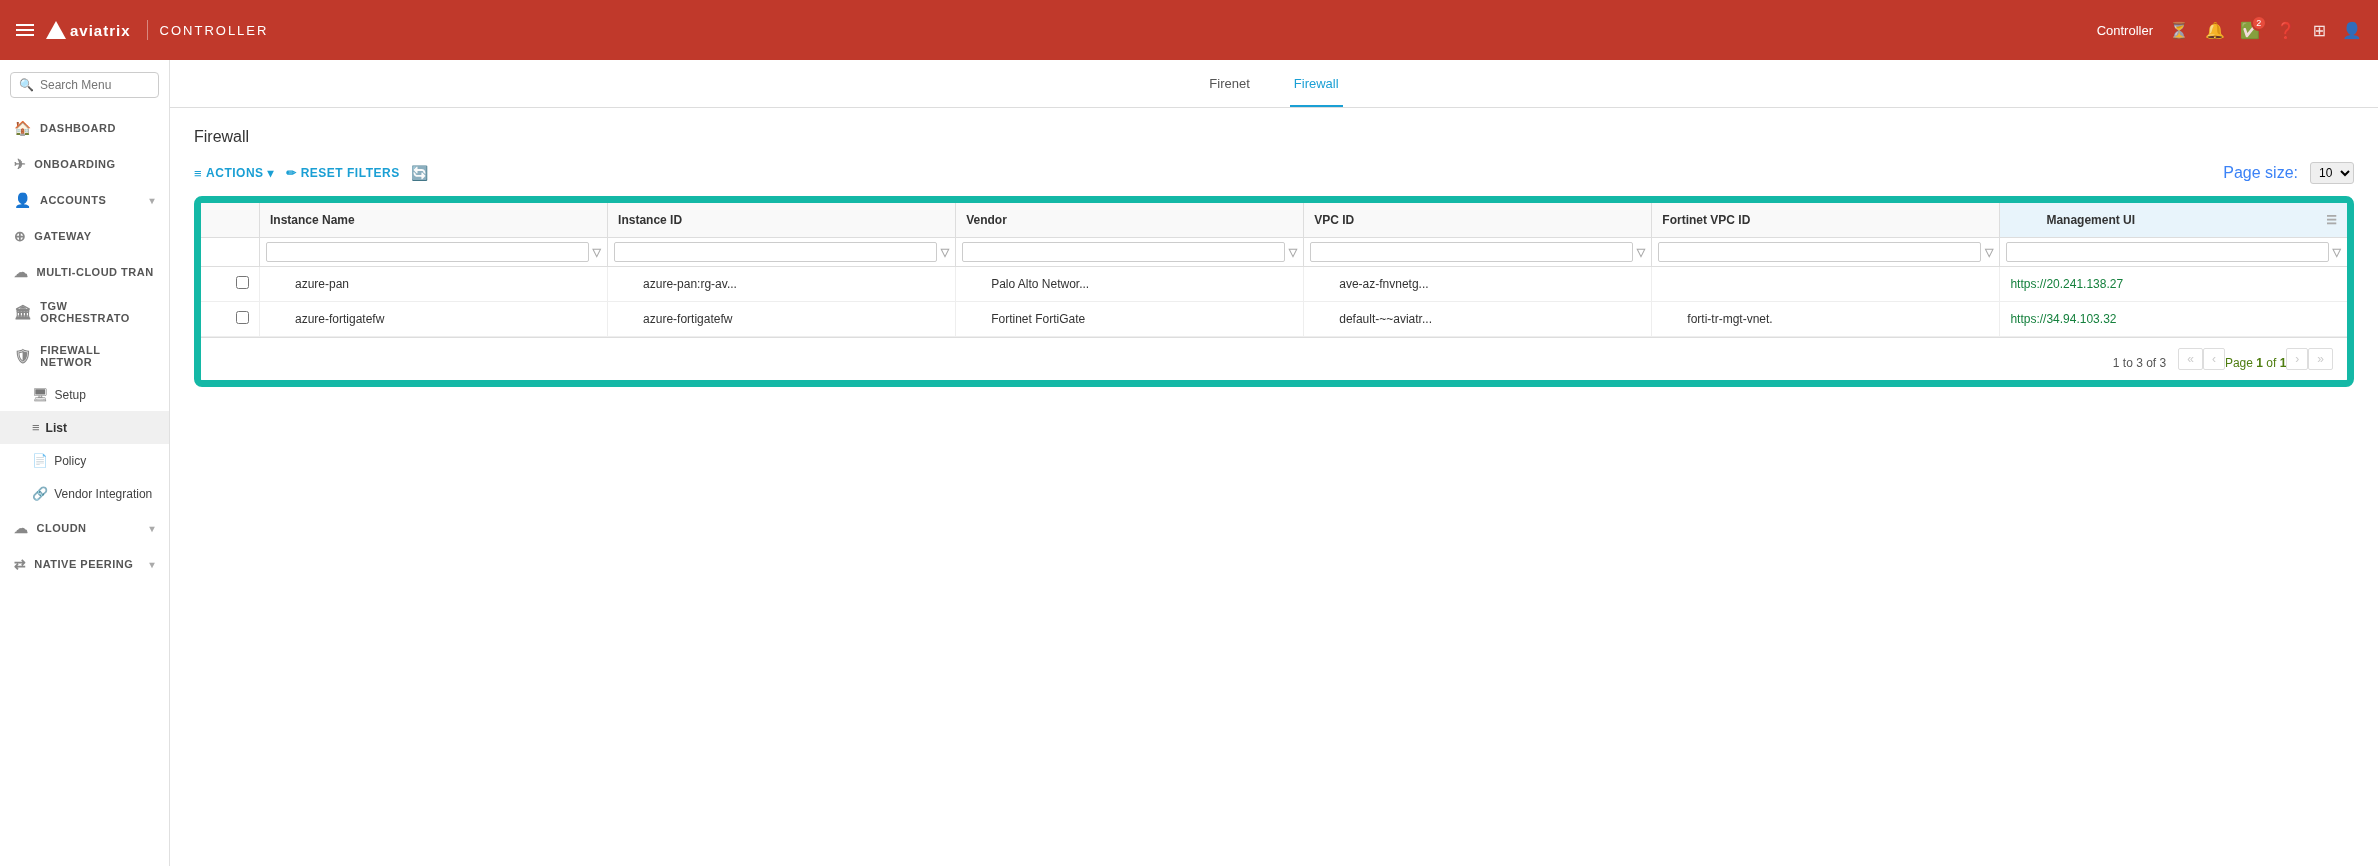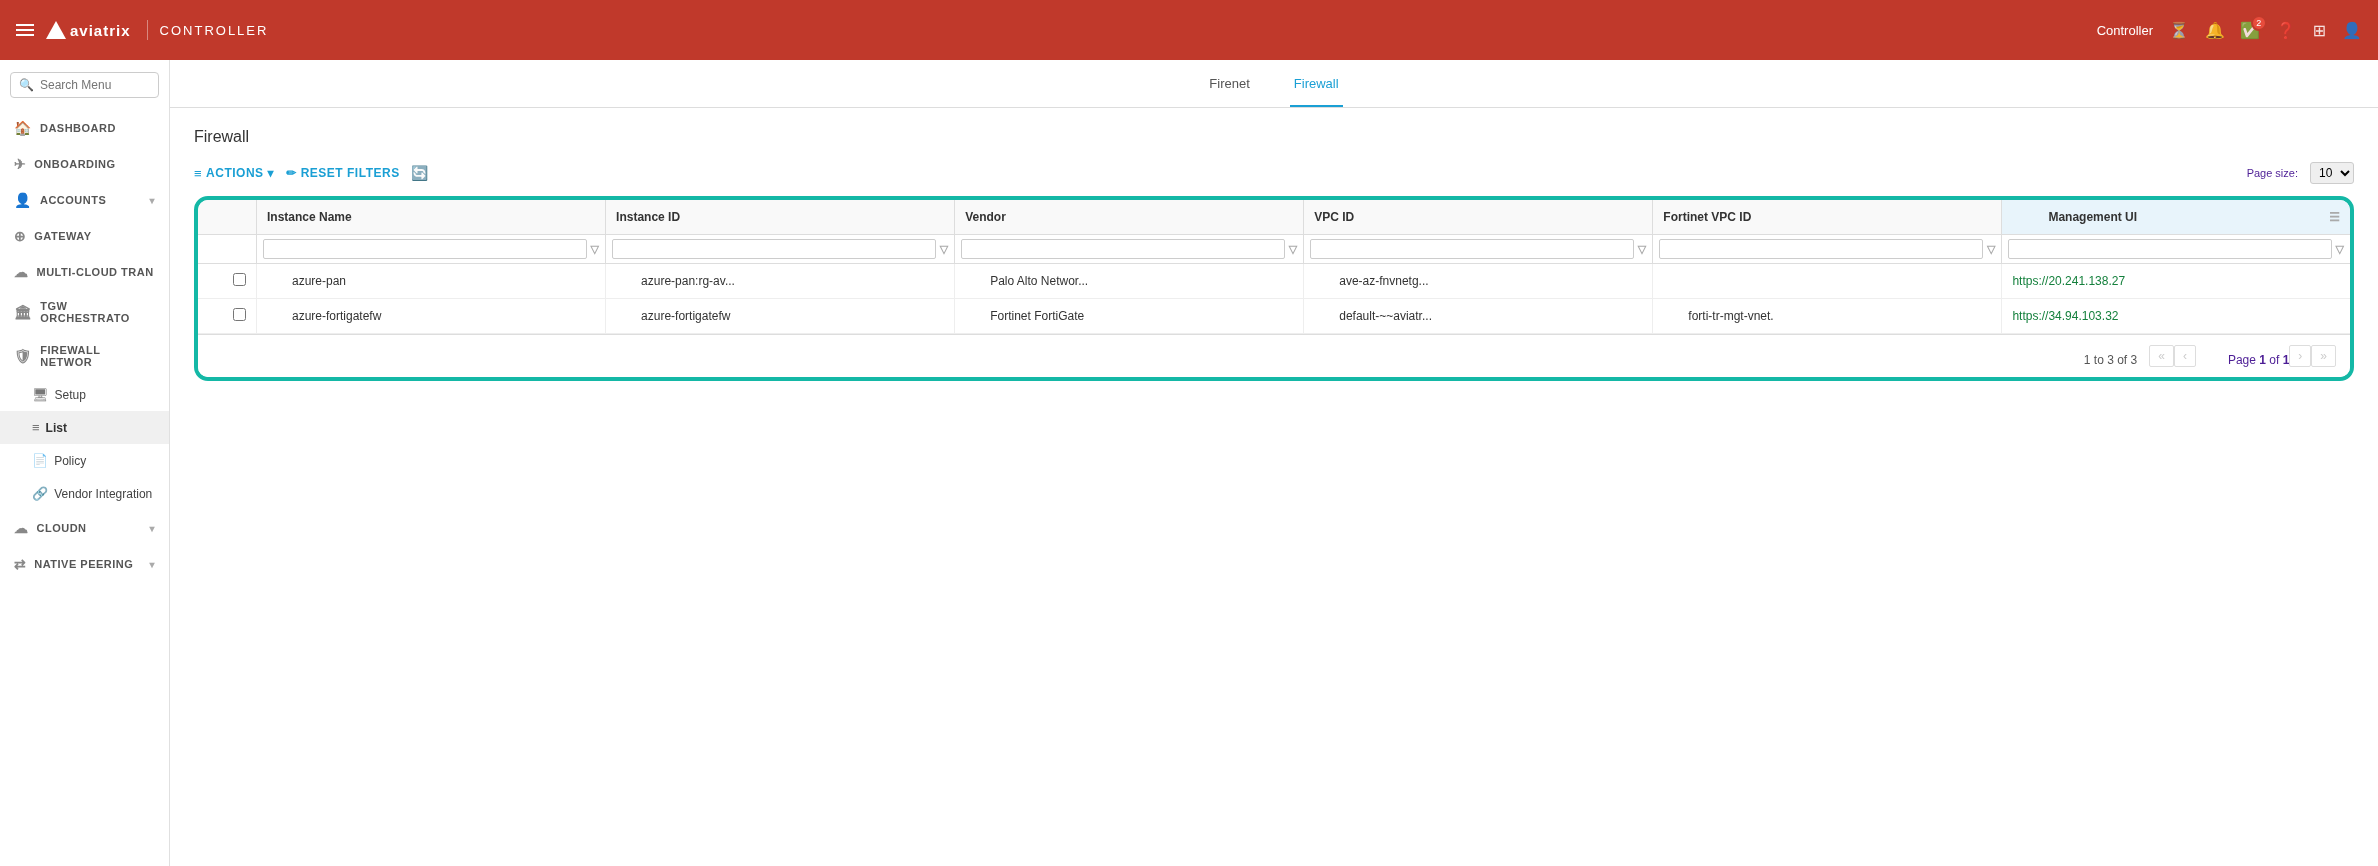--- a/index.html
+++ b/index.html
@@ -219,32 +219,32 @@
       font-weight: 600;
       cursor: pointer;
       letter-spacing: 0.5px;
     }
     .refresh-btn {
       color: #1a9fd4;
       cursor: pointer;
       font-size: 14px;
     }
     .toolbar-spacer { flex: 1; }
-    .page-size-label { font-size: 11px; color: #4c1d95; }
+    .page-size-label { font-size: 16px; color: #3b82f6; }
     .page-size-select {
       font-size: 12px;
       border: 1px solid #ccc;
       border-radius: 3px;
       padding: 2px 4px;
     }
 
     
     .table-wrapper {
-      border: 4px solid #14b8a6;
-      border-radius: 14px;
+      border: 7px solid #14b8a6;
+      border-radius: 8px;
       overflow: auto;
     }
     table {
       width: 100%;
       border-collapse: collapse;
       font-size: 12px;
     }
     thead tr:first-child th {
       background: #f9f9f9;
       border-bottom: 1px solid #ddd;
@@ -558,21 +558,21 @@
               <td>forti-tr-mgt-vnet.</td>
               <td class="link-cell">https://34.94.103.32</td>
             </tr>
           </tbody>
         </table>
 
         <div class="pagination-bar">
           <span class="pagination-info">1 to 3 of 3</span>
           <button class="pag-btn disabled">«</button>
           <button class="pag-btn disabled">‹</button>
-          <span style="font-size:12px;color:#4c1d95;margin-left:32px;">
+          <span style="font-size:12px;color:#4d7c0f;">
             <span>Page</span>
             <strong>1</strong>
             <span> of </span>
             <strong>1</strong>
           </span>
           <button class="pag-btn disabled">›</button>
           <button class="pag-btn disabled">»</button>
         </div>
       </div>
     </div>

